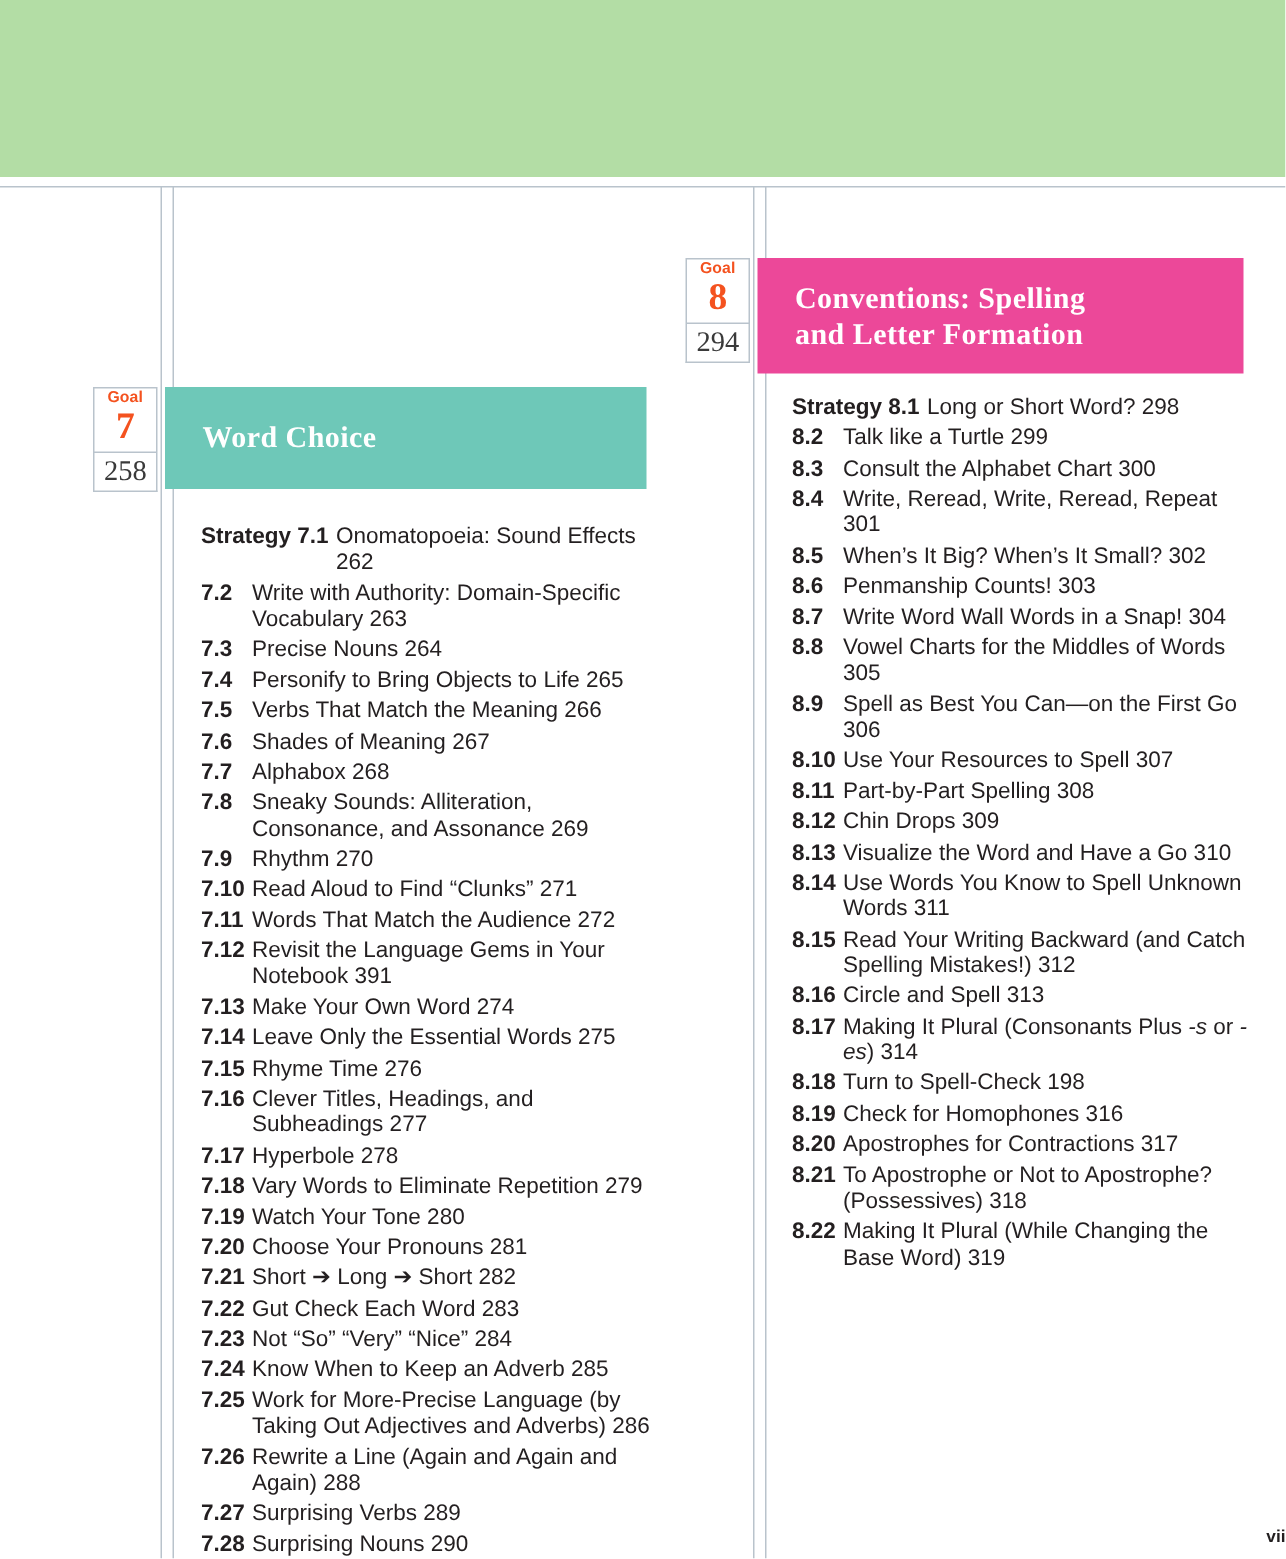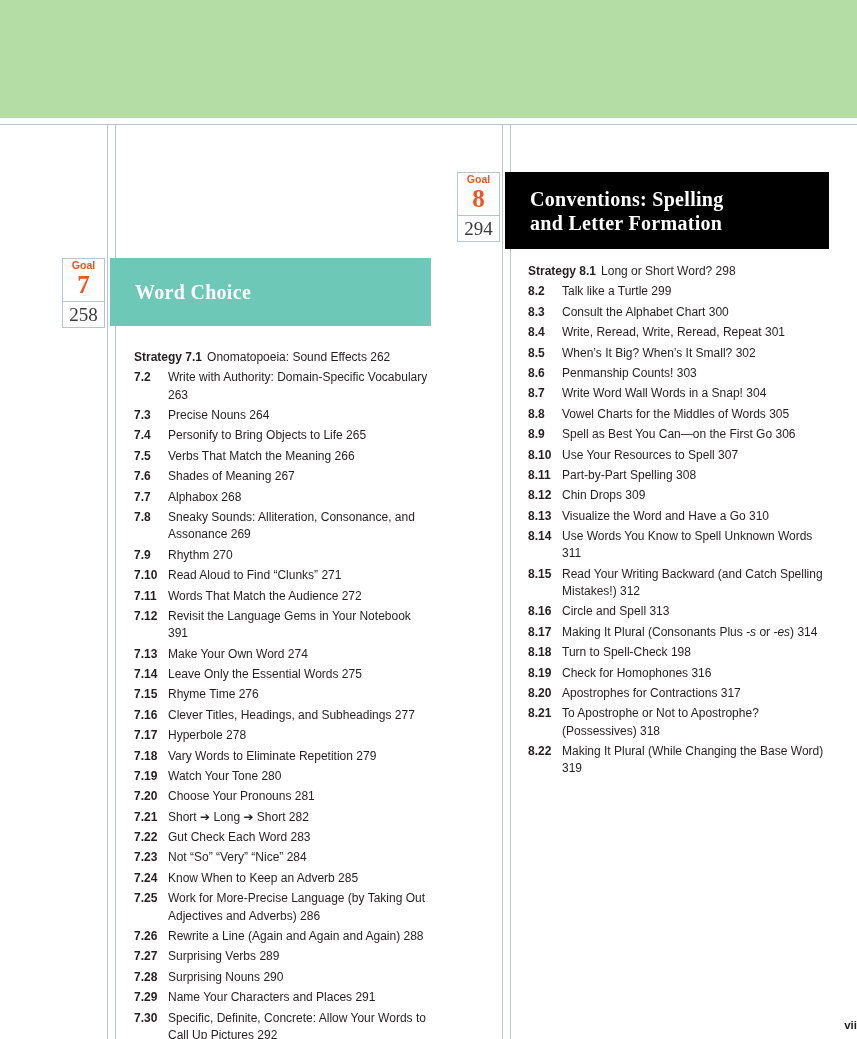--- a/index.html
+++ b/index.html
@@ -99,35 +99,35 @@
     position: absolute;
     left: 48px;
     top: 0;
     box-sizing: border-box;
     display: flex;
     align-items: center;
     padding-left: 25px;
     z-index: 1;
   }
   .goal-block.left  .goal-banner { width: 321px; height: 68px; background: #6ec8b8; text-align: center; }
-  .goal-block.right .goal-banner { width: 324px; height: 77px; background: #000000; }
+  .goal-block.right .goal-banner { width: 324px; height: 77px; background: #ec4899; }
 
   .goal-title {
     font-family: "Liberation Serif", serif;
     font-weight: bold;
     font-size: 20px;
     color: #ffffff;
     line-height: 24px;
     letter-spacing: 0.3px;
   }
 
   
   .toc-list {
     position: absolute;
-    font-size: 12px;
+    font-size: 15px;
     color: #231f20;
     line-height: 17.3px;
   }
   .toc-list.left  { left: 134px; top: 349px; width: 300px; }
   .toc-list.right { left: 528px; top: 263px; width: 305px; }
 
   .toc-item {
     display: flex;
     margin-bottom: 3.1px;
   }

